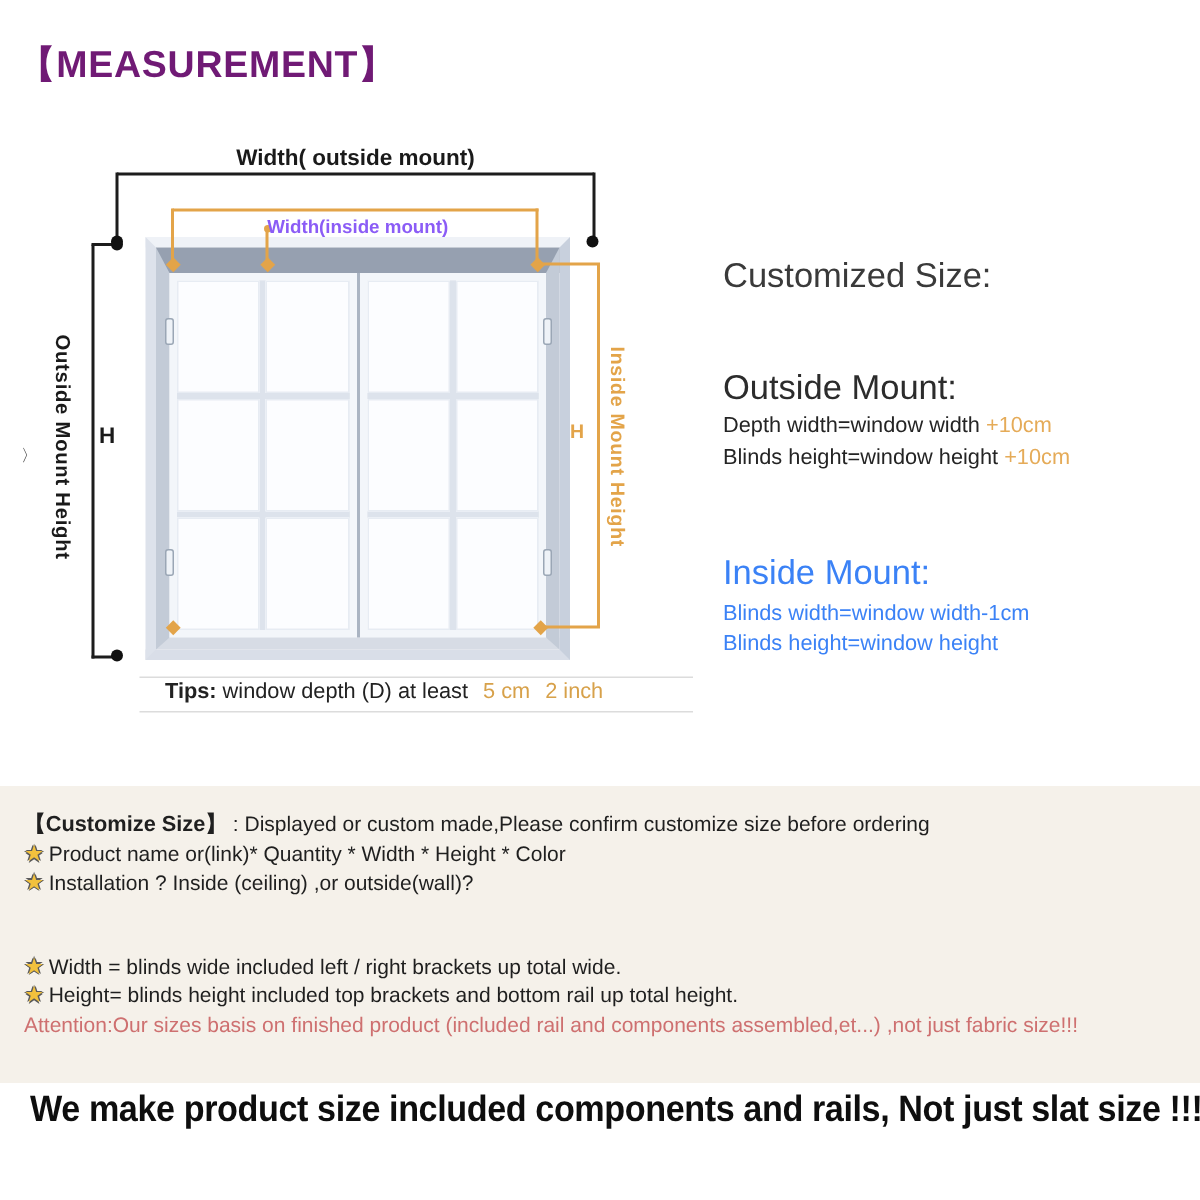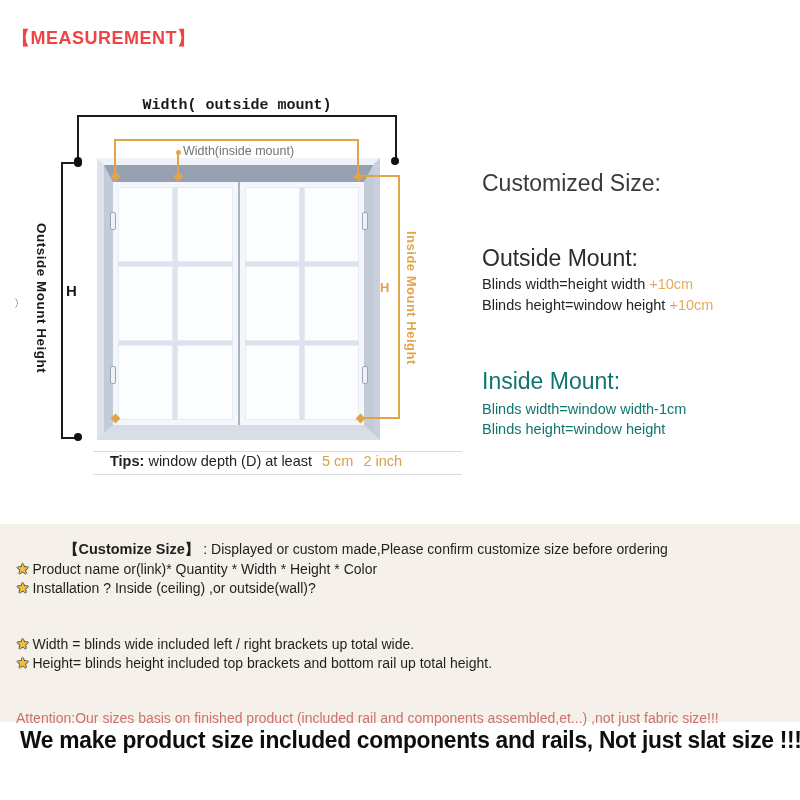--- a/index.html
+++ b/index.html
@@ -1,59 +1,59 @@
 <!DOCTYPE html>
 <html><head>
 <meta charset="utf-8">
 <style>
   html,body{margin:0;padding:0;background:#ffffff;}
   body{font-family:"Liberation Sans","DejaVu Sans",sans-serif;}
   .stage{position:relative;width:800px;height:800px;background:#ffffff;overflow:hidden;}
 
   
-  .title{position:absolute;left:12px;top:26px;font-size:18px;font-weight:800;color:#ef4444;letter-spacing:0.5px;}
+  .title{position:absolute;left:12px;top:26px;font-size:25px;font-weight:800;color:#701a75;letter-spacing:0.5px;}
 
   
   .window{position:absolute;left:97px;top:158px;width:283px;height:282px;box-sizing:border-box;
           border:7px solid;border-color:#eff2f7 #c8d0dd #d9dee8 #dde2eb;background:#b3bdcb;}
   .win-reveal{width:100%;height:100%;box-sizing:border-box;border-style:solid;border-width:17px 9px 8px 9px;
           border-color:#96a0b0 #c3cbd7 #d7dce5 #c3cbd7;background:#aab4c2;}
   .sashes{display:flex;width:100%;height:100%;gap:2px;background:#aab4c2;}
   .sash{flex:1;box-sizing:border-box;border:5px solid #f3f6fa;box-shadow:inset 0 0 0 1px #c6cedb;background:#e8edf4;}
   .panes{display:grid;width:100%;height:100%;grid-template-columns:1fr 1fr;grid-template-rows:1fr 1fr 1fr;gap:4px;background:#dde3ec;}
   .pane{background:#fcfdff;box-shadow:inset 0 0 0 1px #e7ecf3;}
   .hinge{position:absolute;width:4px;height:16px;background:#eef2f7;border:1px solid #9aa6b5;border-radius:2px;}
   .depth-label{position:absolute;left:97px;top:160px;width:283px;text-align:center;font-size:12.5px;font-weight:700;color:#ebb55e;}
 
   
   .mline{position:absolute;background:#1c1c1c;}
   .oline{position:absolute;background:#e3a449;}
   .dot{position:absolute;width:8px;height:8px;border-radius:50%;background:#111;}
   .odot{position:absolute;width:7px;height:7px;background:#e3a449;transform:rotate(45deg);}
   .odot-s{position:absolute;width:5px;height:5px;border-radius:50%;background:#e3a449;}
-  .lbl-ow{position:absolute;left:87px;top:97px;width:300px;text-align:center;font-size:15px;font-weight:700;color:#1a1a1a;font-family:Liberation Mono, monospace;}
-  .lbl-iw{position:absolute;left:97px;top:144px;width:283px;text-align:center;font-size:12.5px;font-weight:400;color:#737373;}
+  .lbl-ow{position:absolute;left:87px;top:97px;width:300px;text-align:center;font-size:15px;font-weight:700;color:#1a1a1a;}
+  .lbl-iw{position:absolute;left:97px;top:144px;width:283px;text-align:center;font-size:12.5px;font-weight:700;color:#8b5cf6;}
   .vert-lbl{position:absolute;writing-mode:vertical-rl;font-weight:700;display:flex;align-items:center;justify-content:center;}
   .lbl-oh{left:34px;top:218px;height:160px;font-size:13.5px;color:#1a1a1a;letter-spacing:0.5px;}
   .lbl-ih{left:404px;top:218px;height:160px;font-size:13px;color:#e3a449;letter-spacing:0.5px;}
   .h-left{position:absolute;left:66px;top:282px;font-size:15px;font-weight:700;color:#1a1a1a;}
   .h-right{position:absolute;left:380px;top:280px;font-size:13px;font-weight:700;color:#e3a449;}
   .stray{position:absolute;left:14px;top:296px;font-size:11px;color:#444;}
 
   
   .tips-rule{position:absolute;left:93px;width:369px;height:1px;background:#dcdcdc;}
   .tips{position:absolute;left:110px;top:453px;font-size:14.5px;color:#222;}
   .tips b{font-weight:700;}
   .tips .oc{color:#d7a14a;margin-left:10px;}
 
   
   .h-big{position:absolute;font-size:23px;color:#3a3a3a;}
   .p-line{position:absolute;font-size:14.5px;color:#242424;}
   .p-line .hl{color:#e5ab58;}
-  .orange{color:#0f766e;}
+  .orange{color:#3b82f6;}
 
   
   .notes{position:absolute;left:0;top:524px;width:800px;height:198px;background:#f5f1ea;}
   .nline{position:absolute;left:16px;font-size:14px;color:#1f1f1f;white-space:nowrap;}
   .nline b{font-size:14.5px;font-weight:800;}
   .star{display:inline-block;color:#f2c13d;font-size:15px;margin-right:3px;
         text-shadow:-1px 0 #5a5a5a,1px 0 #5a5a5a,0 -1px #5a5a5a,0 1px #5a5a5a;}
   .red{color:#ce7070;}
 
   
@@ -136,43 +136,43 @@
 
   <div class="tips-rule" style="top:451px;"></div>
   <div class="tips-rule" style="top:474px;"></div>
   <div class="tips">
     <b>Tips:</b><span> window depth (D) at least</span><span class="oc">5 cm</span><span class="oc">2 inch</span>
   </div>
 
   <div class="h-big" style="left:482px;top:170px;">Customized Size:</div>
   <div class="h-big" style="left:482px;top:245px;color:#2c2c2c;">Outside Mount:</div>
   <div class="p-line" style="left:482px;top:276px;">
-    <span>Blinds width=height width </span><span class="hl">+10cm</span>
+    <span>Depth width=window width </span><span class="hl">+10cm</span>
   </div>
   <div class="p-line" style="left:482px;top:297px;">
     <span>Blinds height=window height </span><span class="hl">+10cm</span>
   </div>
   <div class="h-big orange" style="left:482px;top:368px;">Inside Mount:</div>
   <div class="p-line orange" style="left:482px;top:401px;">Blinds width=window width-1cm</div>
   <div class="p-line orange" style="left:482px;top:421px;">Blinds height=window height</div>
 
   <div class="notes">
-    <div class="nline" style="top:16px;margin-left:48px;">
+    <div class="nline" style="top:16px;">
       <b>【Customize Size】</b><span> : Displayed or custom made,Please confirm customize size before ordering</span>
     </div>
     <div class="nline" style="top:36px;">
       <span class="star">★</span><span>Product name or(link)* Quantity * Width * Height * Color</span>
     </div>
     <div class="nline" style="top:55px;">
       <span class="star">★</span><span>Installation ? Inside (ceiling) ,or outside(wall)?</span>
     </div>
     <div class="nline" style="top:111px;text-align:right;">
       <span class="star">★</span><span>Width = blinds wide included left / right brackets up total wide.</span>
     </div>
     <div class="nline" style="top:130px;">
       <span class="star">★</span><span>Height= blinds height included top brackets and bottom rail up total height.</span>
     </div>
-    <div class="nline red" style="top:151px;margin-top:35px;">Attention:Our sizes basis on finished product (included rail and components assembled,et...) ,not just fabric size!!!</div>
+    <div class="nline red" style="top:151px;">Attention:Our sizes basis on finished product (included rail and components assembled,et...) ,not just fabric size!!!</div>
   </div>
 
   <div class="footer">We make product size included components and rails, Not just slat size !!!</div>
 
 </div>
 
 </body></html>

